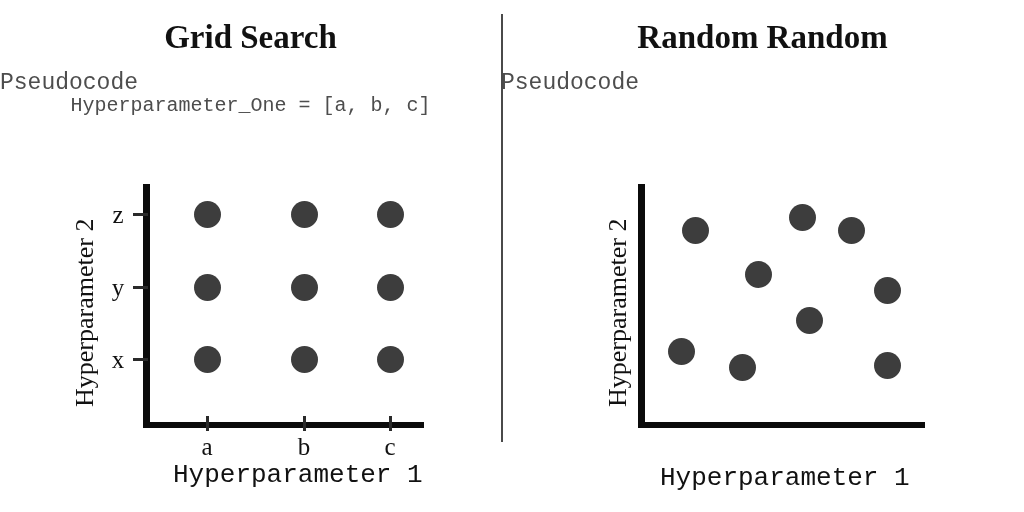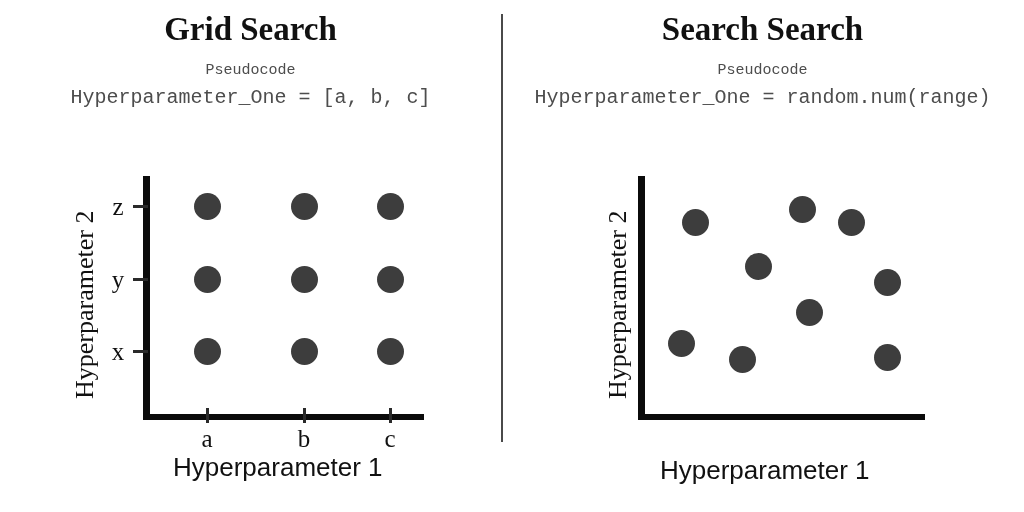--- a/index.html
+++ b/index.html
@@ -3,21 +3,21 @@
 <meta charset="utf-8">
 <style>
   html,body{margin:0;padding:0;}
   body{
     width:1024px;height:512px;
     background:#ffffff;
     font-family:"Liberation Serif", serif;
     overflow:hidden;
     position:relative;
   }
-  .panel{position:absolute;top:0;height:432px;}
+  .panel{position:absolute;top:8px;height:432px;}
   #panel-grid{left:0;width:501px;}
   #panel-random{left:501px;width:523px;}
 
   .divider{
     position:absolute;left:501px;top:14px;
     width:2px;height:428px;
     background:#4a4a4a;
   }
 
   .title{
@@ -26,23 +26,23 @@
     font-family:"Liberation Serif", serif;
     font-weight:bold;
     font-size:33px;
     color:#111111;
     letter-spacing:0px;
     white-space:nowrap;
   }
 
   .pseudo-label{
     position:absolute;
-    text-align:center;
+    text-align:left;
     font-family:"Liberation Mono", monospace;
-    font-size:15px;
+    font-size:23px;
     color:#4d4d4d;
     white-space:nowrap;
   }
   .pseudo-line{
     position:absolute;
     text-align:center;
     font-family:"Liberation Mono", monospace;
     font-size:20px;
     color:#4d4d4d;
     white-space:nowrap;
@@ -64,24 +64,24 @@
     position:absolute;
     font-family:"Liberation Serif", serif;
     font-size:25px;
     color:#111111;
     text-align:center;
     white-space:nowrap;
   }
 
   .axis-title-x{
     position:absolute;
-    font-family:Liberation Sans, sans-serif;
+    font-family:Liberation Mono, monospace;
     font-size:26px;
     color:#111111;
-    text-align:left;
+    text-align:center;
     white-space:nowrap;
   }
   .axis-title-y{
     position:absolute;
     font-family:"Liberation Serif", serif;
     font-size:26px;
     color:#111111;
     white-space:nowrap;
     transform-origin:0 0;
     transform:rotate(-90deg);
@@ -132,25 +132,24 @@
       <div class="dot" style="left: 193.5px; top: 192.5px; width: 27px; height: 27px; background: rgb(61, 61, 61);"></div>
       <div class="dot" style="left: 290.5px; top: 192.5px; width: 27px; height: 27px; background: rgb(61, 61, 61);"></div>
       <div class="dot" style="left: 376.5px; top: 192.5px; width: 27px; height: 27px; background: rgb(61, 61, 61);"></div>
     </div>
 </div>
 
 <div class="divider"></div>
 
 <div class="panel" id="panel-random">
 
-  <div class="title" style="left:0;top:11px;width:523px;">Search Search</div>
+  <div class="title" style="left:0;top:11px;width:523px;">Random Random</div>
 
   <div class="pseudo-label" style="left:0;top:62px;width:523px;">Pseudocode</div>
 
-  <div class="pseudo-line" style="left:0;top:86px;width:523px;">Hyperparameter_One = random.num(range)</div>
 
 
   <div class="axis-v" style="left:137px;top:176px;height:244px;"></div>
   <div class="axis-h" style="left:137px;top:414px;width:287px;"></div>
 
   <div class="axis-title-x" style="left:159px;top:455px;width:220px;">Hyperparameter 1</div>
 
   <div class="axis-title-y" style="left:102px;top:399px;">Hyperparameter 2</div>
 
   <div id="random-dots">

